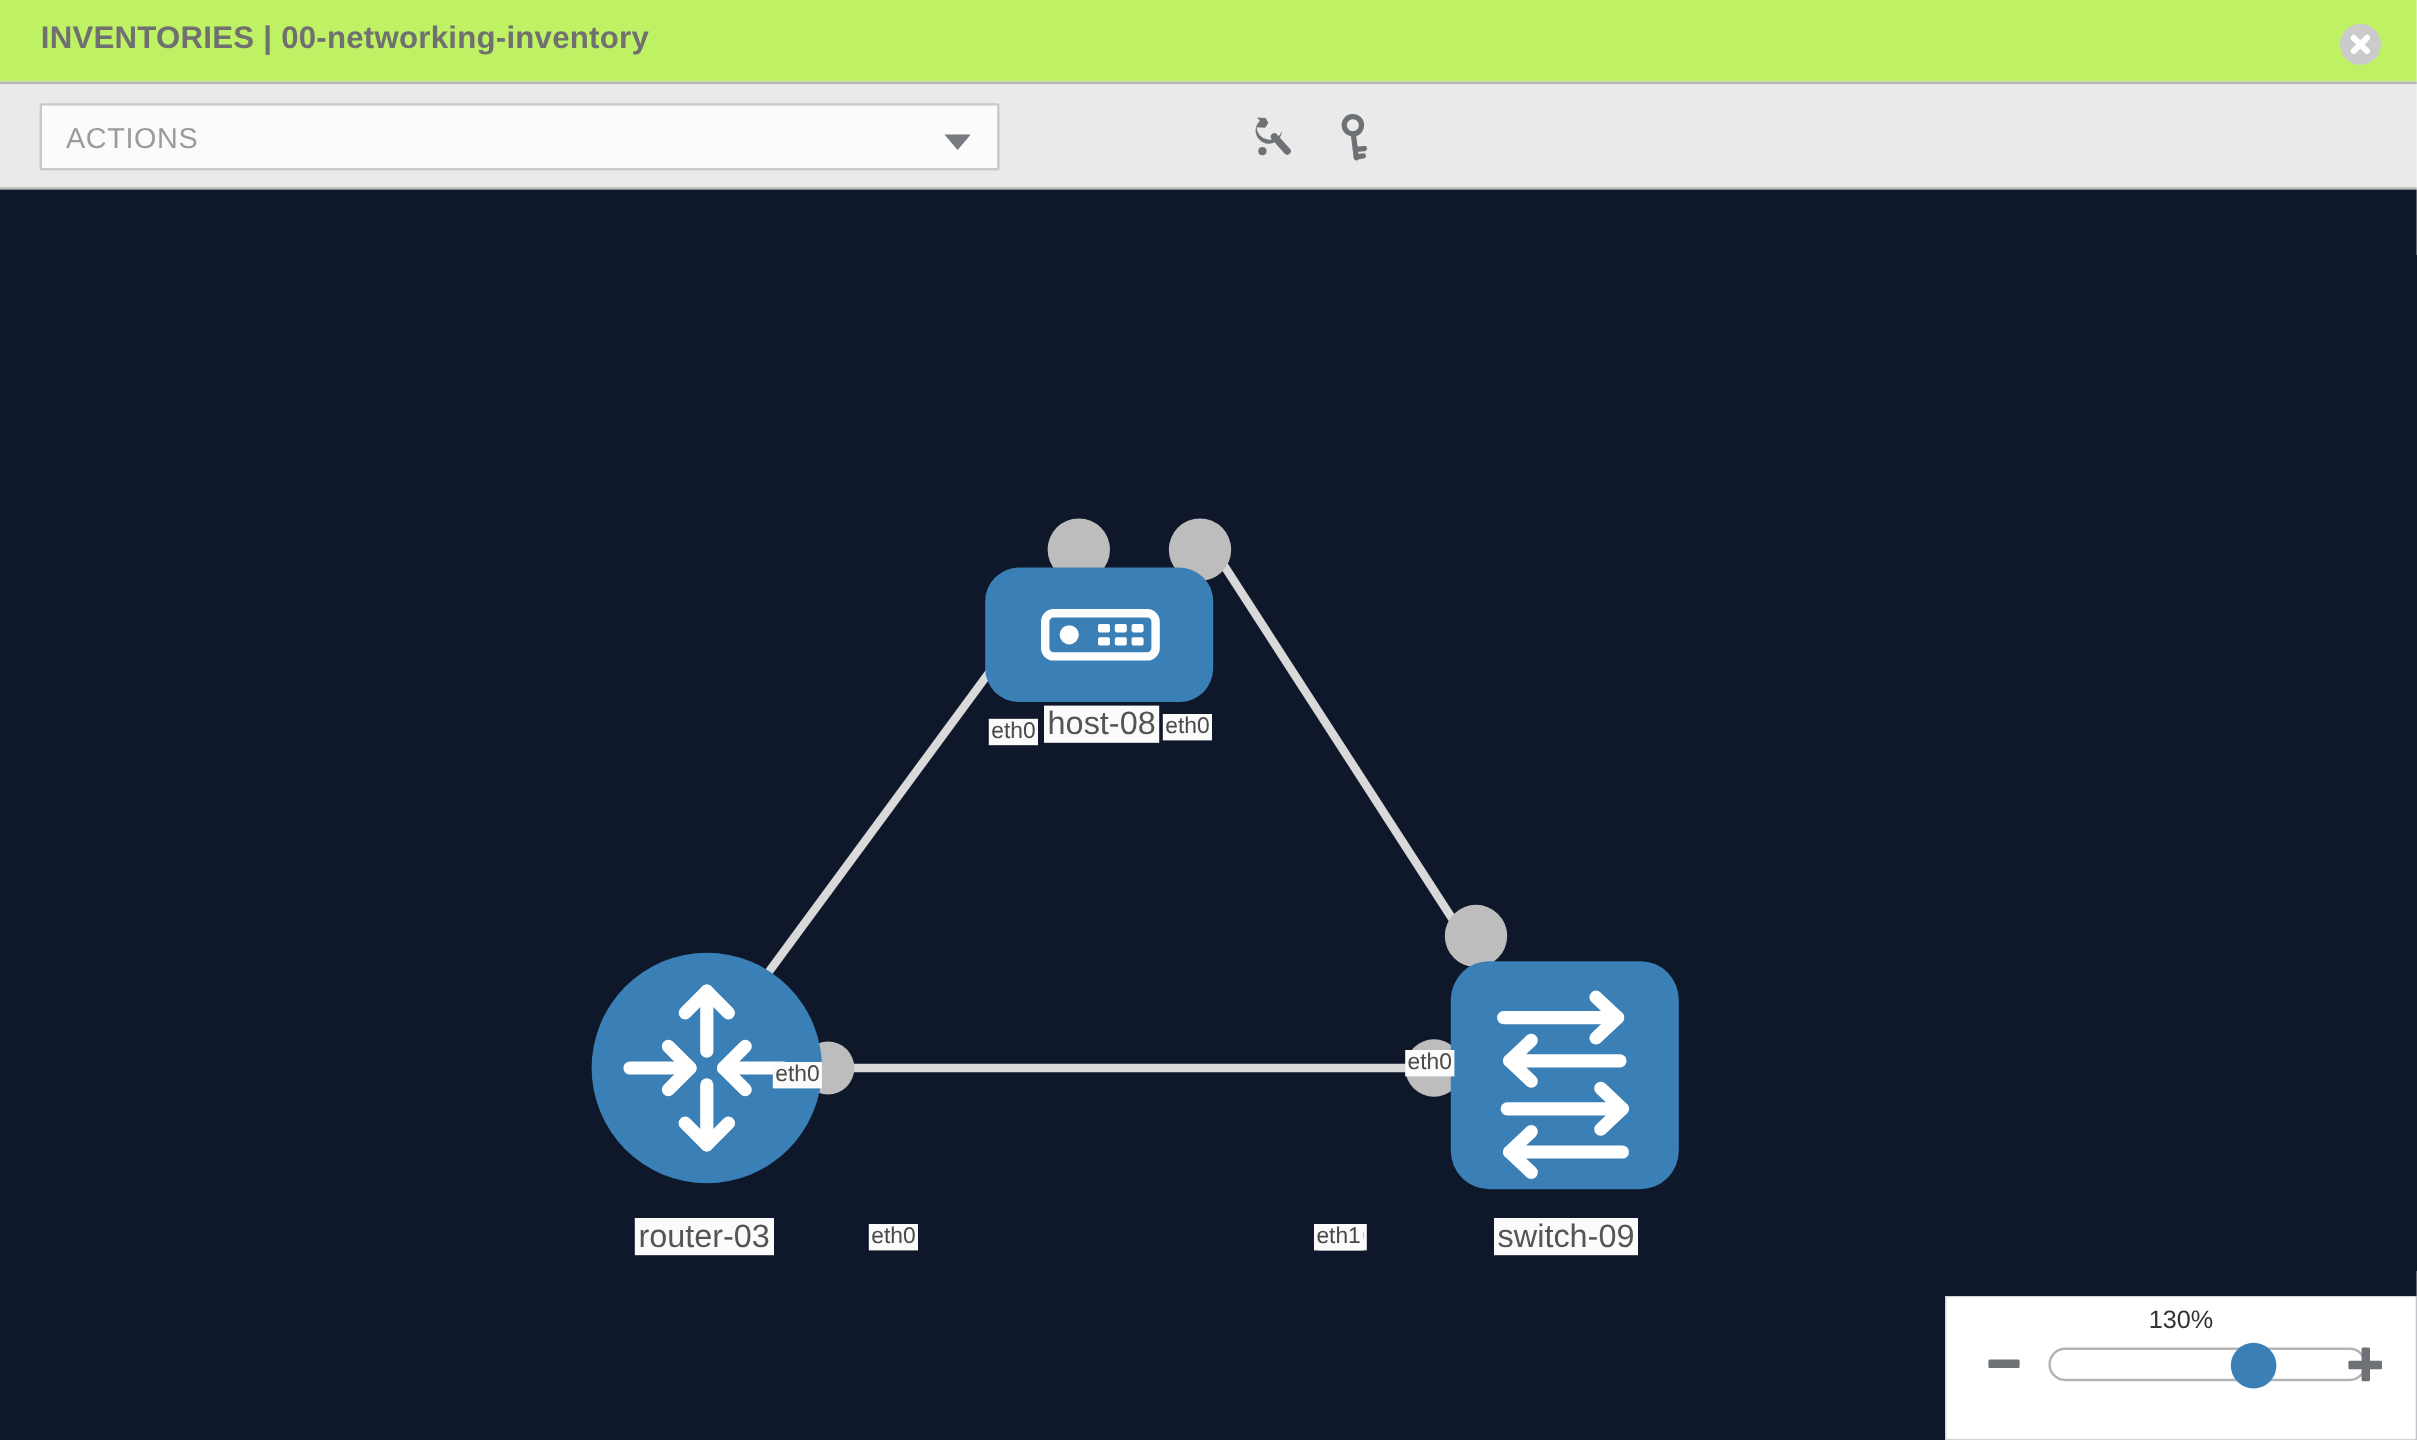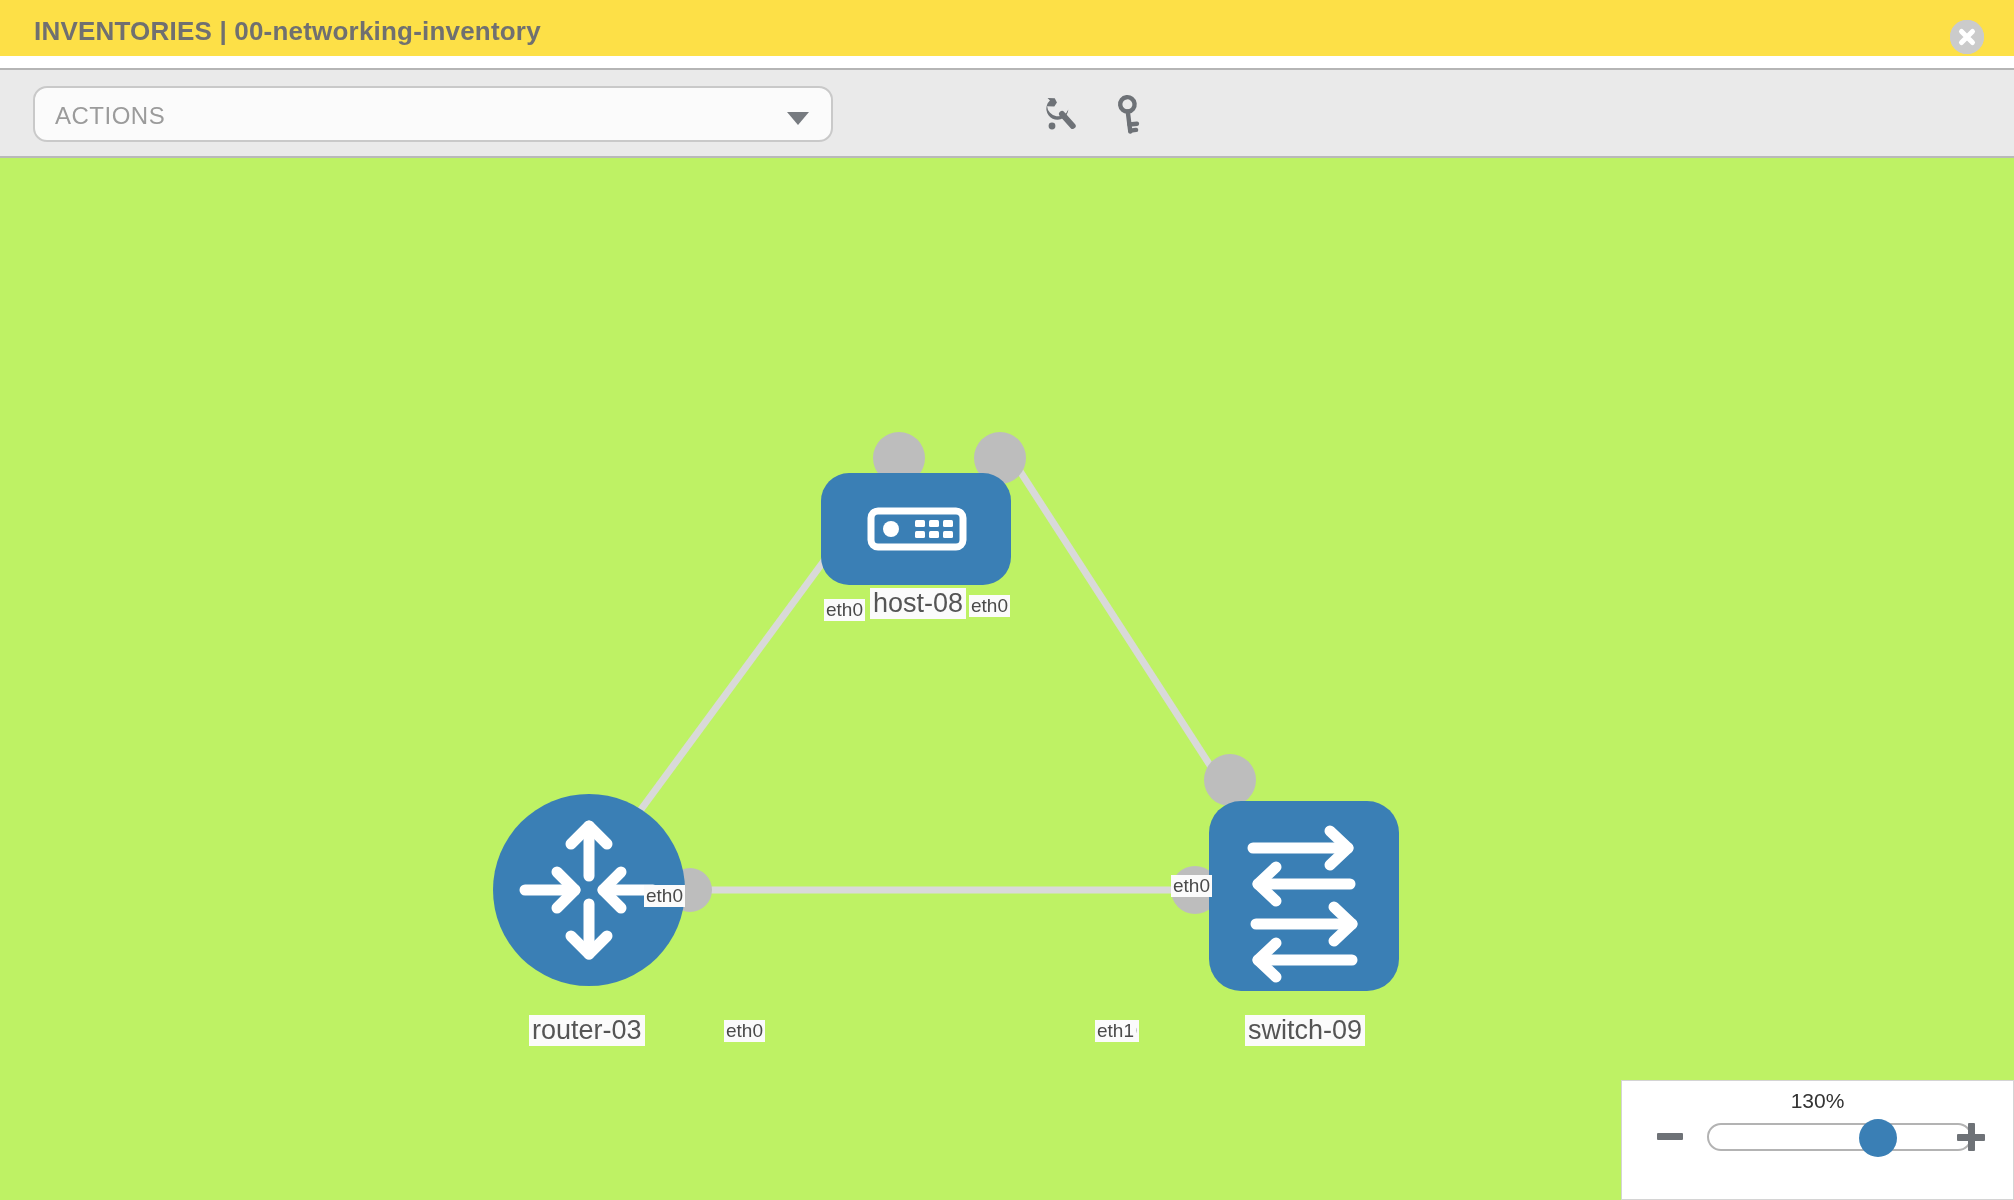--- a/index.html
+++ b/index.html
@@ -6,22 +6,22 @@
   html, body {
     width: 2014px; height: 1200px;
     background: #ffffff;
     font-family: "Liberation Sans", sans-serif;
     overflow: hidden;
   }
   #app { position: relative; width: 2014px; height: 1200px; background: #ffffff; }
 
   
   .header {
-    position: absolute; left: 0; top: 0; width: 2014px; height: 56px;
-    background: #fde047;
+    position: absolute; left: 0; top: 0; width: 2014px; height: 68px;
+    background: #bef264;
   }
   .page-title {
     position: absolute; left: 34px; top: 16px;
     font-size: 26px; font-weight: bold; color: #707070;
     letter-spacing: 0.2px; white-space: nowrap;
   }
   .close-btn {
     position: absolute; right: 30px; top: 20px;
     width: 34px; height: 34px; border-radius: 50%;
     background: #cbcbcb; cursor: pointer;
@@ -32,21 +32,21 @@
   .toolbar {
     position: absolute; left: 0; top: 68px; width: 2014px; height: 90px;
     background: #eaeaea;
     border-top: 2px solid #b5b5b5;
     border-bottom: 2px solid #b9b9b9;
   }
   .actions-select {
     position: absolute; left: 33px; top: 16px;
     width: 800px; height: 56px;
     background: #fbfbfb;
-    border: 2px solid #c9c9c9; border-radius: 14px;
+    border: 2px solid #c9c9c9; border-radius: 2px;
     cursor: pointer;
   }
   .actions-select .lbl {
     position: absolute; left: 20px; top: 14px;
     font-size: 24px; color: #9b9b9b; letter-spacing: 0.5px;
   }
   .caret {
     position: absolute; right: 22px; top: 24px;
     width: 0; height: 0;
     border-left: 11px solid transparent;
@@ -69,21 +69,21 @@
   }
   .search-box .lbl {
     position: absolute; left: 18px; top: 14px;
     font-size: 24px; color: #9b9b9b; letter-spacing: 0.5px;
   }
 
   
   .canvas {
     position: absolute; left: 0; top: 158px;
     width: 2014px; height: 1042px;
-    background: #bef264; overflow: hidden;
+    background: #0f172a; overflow: hidden;
   }
   .topo-svg { position: absolute; left: 0; top: 0; width: 2014px; height: 1042px; }
 
   
   .node-label {
     position: absolute; font-size: 27px; color: #555555;
     background: #fbfbfb; padding: 0 3px; white-space: nowrap;
   }
   .port-label {
     position: absolute; font-size: 19px; color: #4a4a4a;

